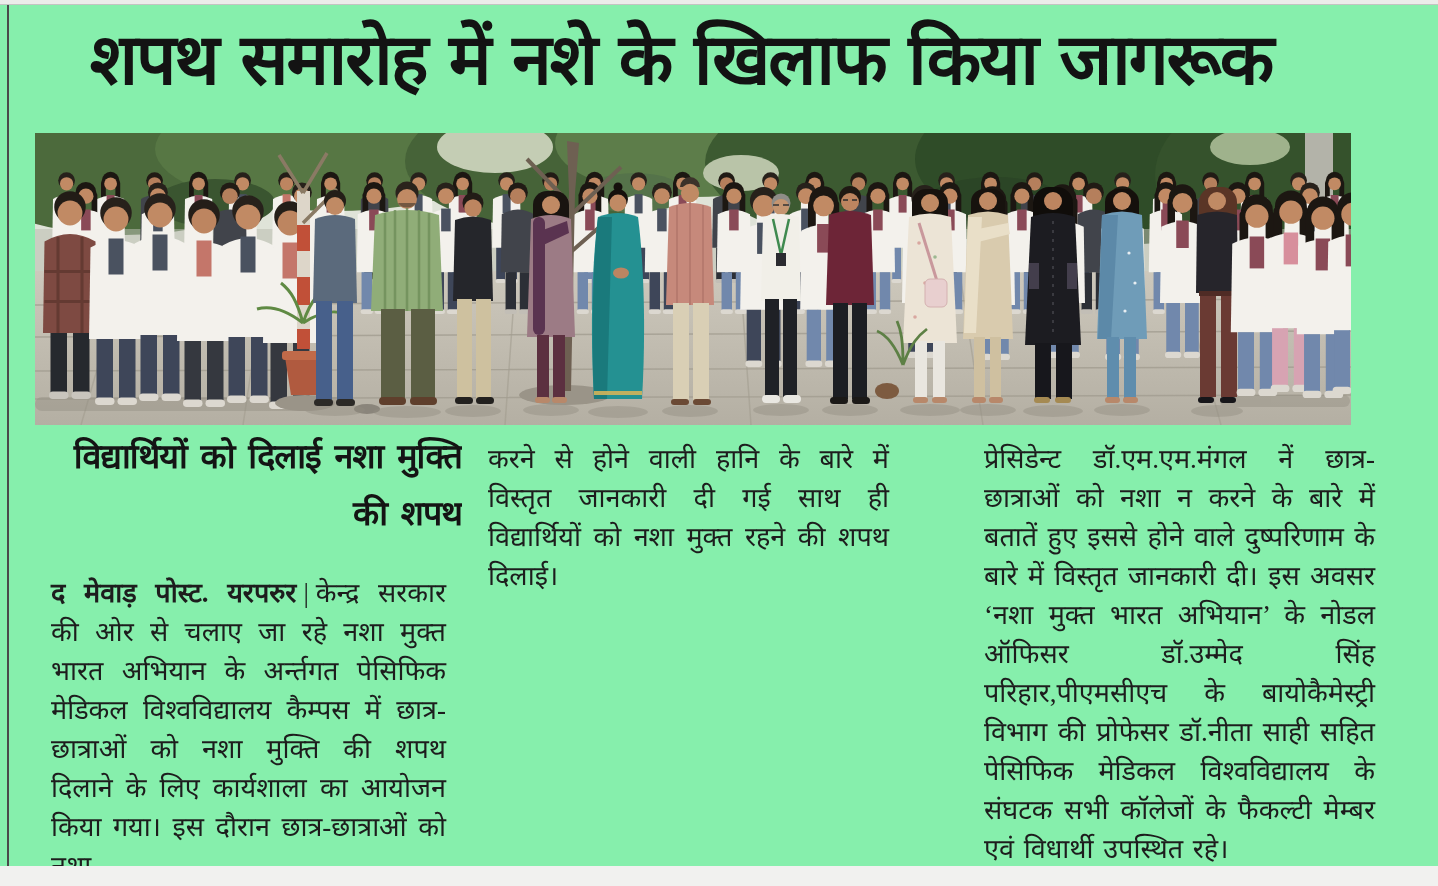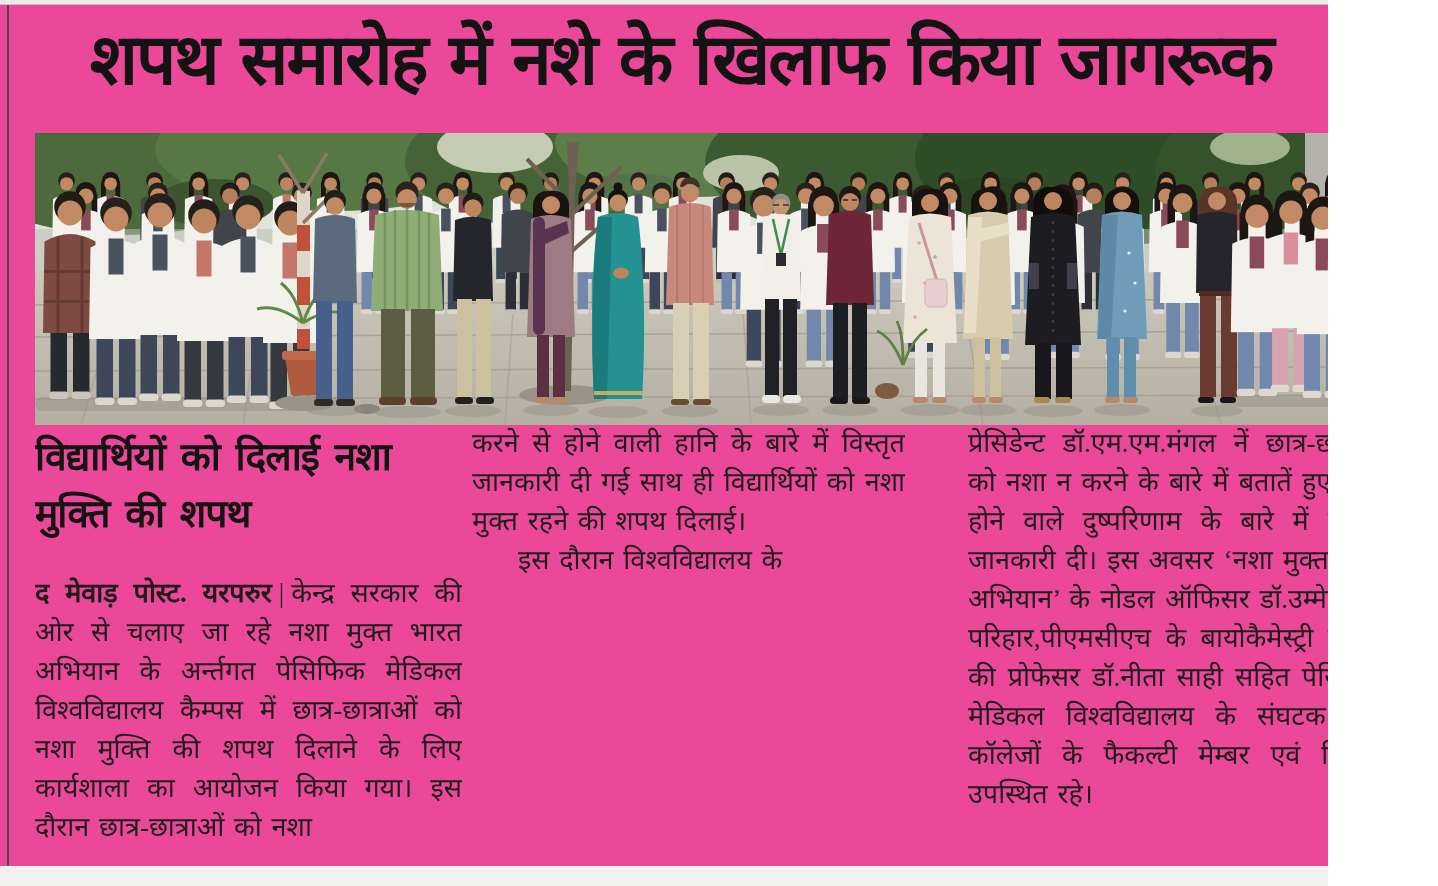--- a/index.html
+++ b/index.html
@@ -1,33 +1,33 @@
 <!DOCTYPE html>
 <html><head>
 <meta charset="utf-8">
 <style>
   html,body{margin:0;padding:0;background:#ffffff;}
-  .page{position:relative;width:1328px;height:886px;background:#ec4899;overflow:hidden;
+  .page{position:relative;width:1438px;height:886px;background:#86efac;overflow:hidden;
         font-family:"Liberation Serif","DejaVu Serif",serif;color:#1d1d1d;}
   .top-strip{position:absolute;left:0;top:0;width:100%;height:4px;background:#ececea;border-bottom:1px solid #c4c4c2;}
   .left-rule{position:absolute;left:7px;top:5px;width:2px;height:861px;background:#4a4a4a;}
   .bottom-bar{position:absolute;left:0;top:866px;width:100%;height:20px;background:#f1f1ef;}
   .headline{position:absolute;left:35px;top:14px;width:1292px;margin:0;text-align:center;
             font-family:"DejaVu Sans","Liberation Sans",sans-serif;font-weight:bold;
             font-size:71px;line-height:1.3;letter-spacing:-2px;color:#131313;white-space:nowrap;overflow:hidden;}
   .photo{position:absolute;left:35px;top:133px;width:1316px;height:292px;overflow:hidden;background:#cfd4c6;}
   .photo svg{display:block;width:100%;height:100%;}
   .col{position:absolute;top:424px;height:452px;overflow:hidden;font-size:27px;line-height:39px;
        text-align:justify;word-spacing:3px;}
   .col1{left:35px;width:427px;}
   .col2{left:472px;width:433px;}
   .col3{left:968px;width:423px;}
   .subhead{margin:4px 0 32px 0;font-family:"DejaVu Sans","Liberation Sans",sans-serif;
-           font-weight:bold;font-size:39px;line-height:57px;letter-spacing:-1px;color:#141414;text-align:left;}
-  .col p{margin:0;}
+           font-weight:bold;font-size:34px;line-height:57px;letter-spacing:-1px;color:#141414;text-align:right;}
+  .col p{margin:16px;}
   .col p.indent{text-indent:46px;}
   .byline{font-weight:bold;}
   .sep{padding:0 7px;}
 </style>
 </head>
 <body>
 
 <div class="page">
   <div class="top-strip"></div>
   <div class="left-rule"></div>
@@ -396,21 +396,20 @@
     </svg>
   </div>
 
   <div class="col col1">
     <h2 class="subhead">विद्यार्थियों को दिलाई नशा मुक्ति की शपथ</h2>
     <p><b class="byline">द मेवाड़ पोस्ट. यरपरुर</b><span class="sep">|</span><span>केन्द्र सरकार की ओर से चलाए जा रहे नशा मुक्त भारत अभियान के अर्न्तगत पेसिफिक मेडिकल विश्वविद्यालय कैम्पस में छात्र-छात्राओं को नशा मुक्ति की शपथ दिलाने के लिए कार्यशाला का आयोजन किया गया। इस दौरान छात्र-छात्राओं को नशा</span></p>
   </div>
 
   <div class="col col2">
     <p>करने से होने वाली हानि के बारे में विस्तृत जानकारी दी गई साथ ही विद्यार्थियों को नशा मुक्त रहने की शपथ दिलाई।</p>
-    <p class="indent">इस दौरान विश्वविद्यालय के</p>
   </div>
 
   <div class="col col3">
     <p>प्रेसिडेन्ट डॉ.एम.एम.मंगल नें छात्र-छात्राओं को नशा न करने के बारे में बतातें हुए इससे होने वाले दुष्परिणाम के बारे में विस्तृत जानकारी दी। इस अवसर ‘नशा मुक्त भारत अभियान’ के नोडल ऑफिसर डॉ.उम्मेद सिंह परिहार,पीएमसीएच के बायोकैमेस्ट्री विभाग की प्रोफेसर डॉ.नीता साही सहित पेसिफिक मेडिकल विश्वविद्यालय के संघटक सभी कॉलेजों के फैकल्टी मेम्बर एवं विधार्थी उपस्थित रहे।</p>
   </div>
 
   <div class="bottom-bar"></div>
 </div>
 
 </body></html>

